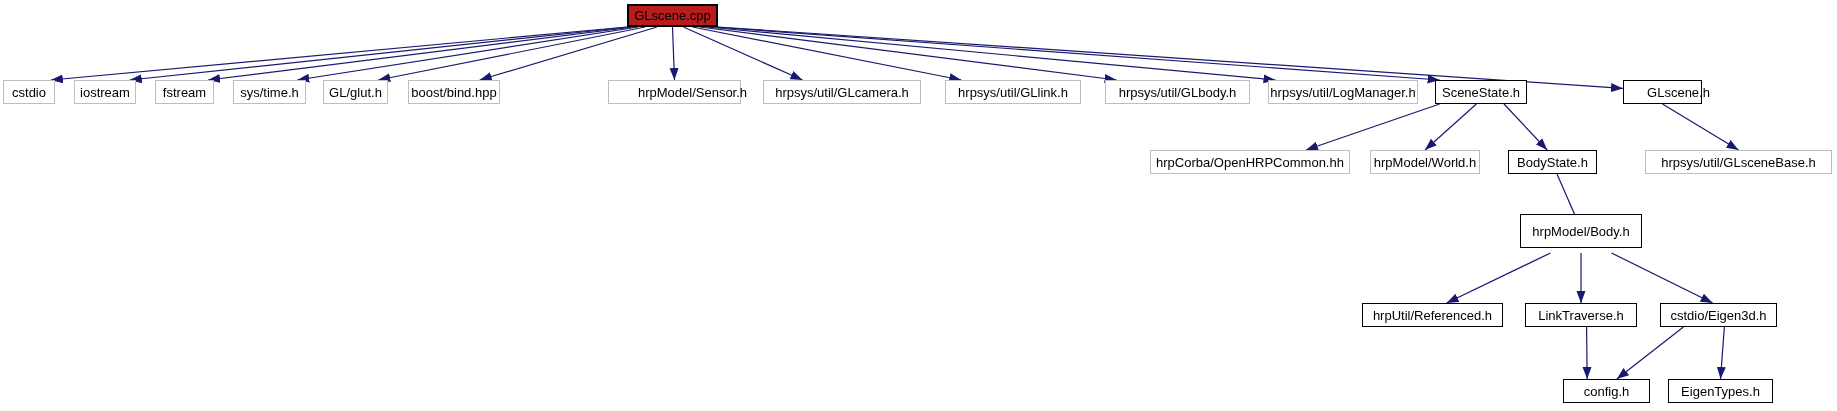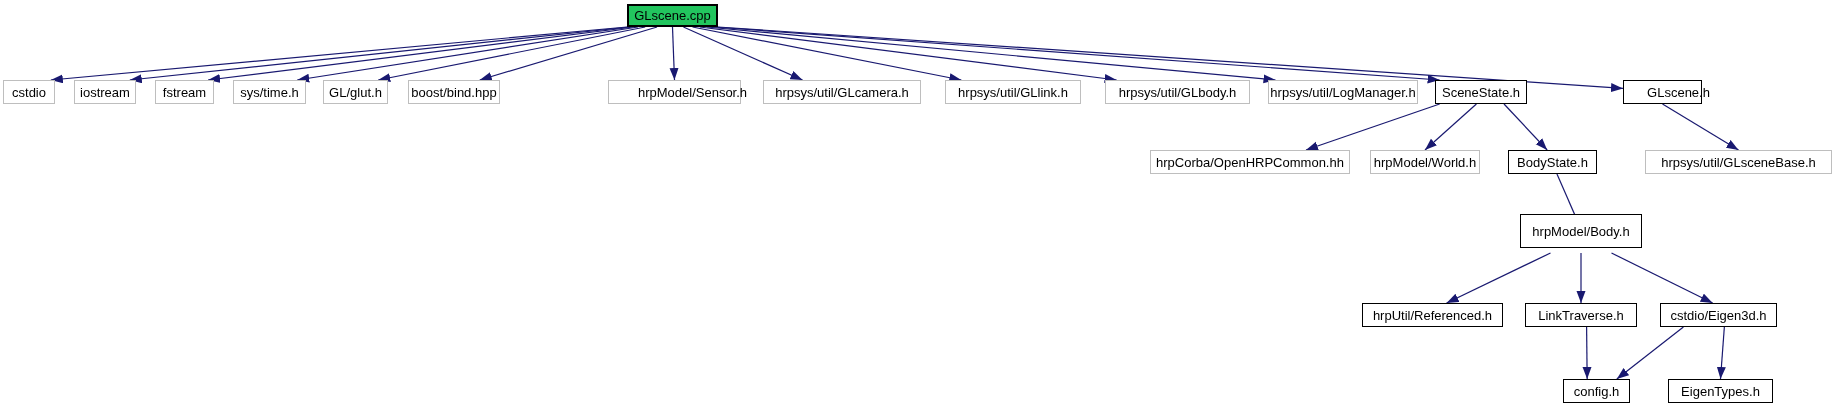--- a/index.html
+++ b/index.html
@@ -47,21 +47,21 @@
         <line x1="1556.95" y1="174" x2="1581" y2="229" stroke="#191970" stroke-width="1.2" marker-end="url(#arrowhead)"></line>
         <line x1="1550.5" y1="253" x2="1446.6" y2="303" stroke="#191970" stroke-width="1.2" marker-end="url(#arrowhead)"></line>
         <line x1="1581" y1="253" x2="1581" y2="303" stroke="#191970" stroke-width="1.2" marker-end="url(#arrowhead)"></line>
         <line x1="1611.5" y1="253" x2="1712.65" y2="303" stroke="#191970" stroke-width="1.2" marker-end="url(#arrowhead)"></line>
         <line x1="1586.6" y1="327" x2="1587.15" y2="379" stroke="#191970" stroke-width="1.2" marker-end="url(#arrowhead)"></line>
         <line x1="1683.4" y1="327" x2="1616.82" y2="379" stroke="#191970" stroke-width="1.2" marker-end="url(#arrowhead)"></line>
         <line x1="1724.35" y1="327" x2="1720.5" y2="379" stroke="#191970" stroke-width="1.2" marker-end="url(#arrowhead)"></line>
       </g>
   </svg>
   <div class="nodes-layer" id="nodes-layer">
-      <div class="node root" style="left: 627px; top: 4px; width: 91px; height: 23px; background: #22c55e; border-color: rgb(0, 0, 0);">
+      <div class="node root" style="left: 627px; top: 4px; width: 91px; height: 23px; background: #b91c1c; border-color: rgb(0, 0, 0);">
         <span class="node-label">GLscene.cpp</span>
       </div>
       <div class="node leaf" style="left: 3px; top: 80px; width: 52px; height: 24px; border-color: rgb(190, 190, 190);">
         <span class="node-label">cstdio</span>
       </div>
       <div class="node leaf" style="left: 74px; top: 80px; width: 62px; height: 24px; border-color: rgb(190, 190, 190);">
         <span class="node-label">iostream</span>
       </div>
       <div class="node leaf" style="left: 155px; top: 80px; width: 59px; height: 24px; border-color: rgb(190, 190, 190);">
         <span class="node-label">fstream</span>
@@ -113,20 +113,20 @@
       </div>
       <div class="node linked" style="left: 1362px; top: 303px; width: 141px; height: 24px; border-color: rgb(0, 0, 0);">
         <span class="node-label">hrpUtil/Referenced.h</span>
       </div>
       <div class="node linked" style="left: 1525px; top: 303px; width: 112px; height: 24px; border-color: rgb(0, 0, 0);">
         <span class="node-label">LinkTraverse.h</span>
       </div>
       <div class="node linked" style="left: 1660px; top: 303px; width: 117px; height: 24px; border-color: rgb(0, 0, 0);">
         <span class="node-label">cstdio/Eigen3d.h</span>
       </div>
-      <div class="node linked" style="left: 1563px; top: 379px; width: 67px; height: 24px; border-color: rgb(0, 0, 0);">
+      <div class="node linked" style="left: 1563px; top: 379px; width: 87px; height: 24px; border-color: rgb(0, 0, 0);">
         <span class="node-label">config.h</span>
       </div>
       <div class="node linked" style="left: 1668px; top: 379px; width: 105px; height: 24px; border-color: rgb(0, 0, 0);">
         <span class="node-label">EigenTypes.h</span>
       </div>
     </div>
 </div>
 
 </body></html>

